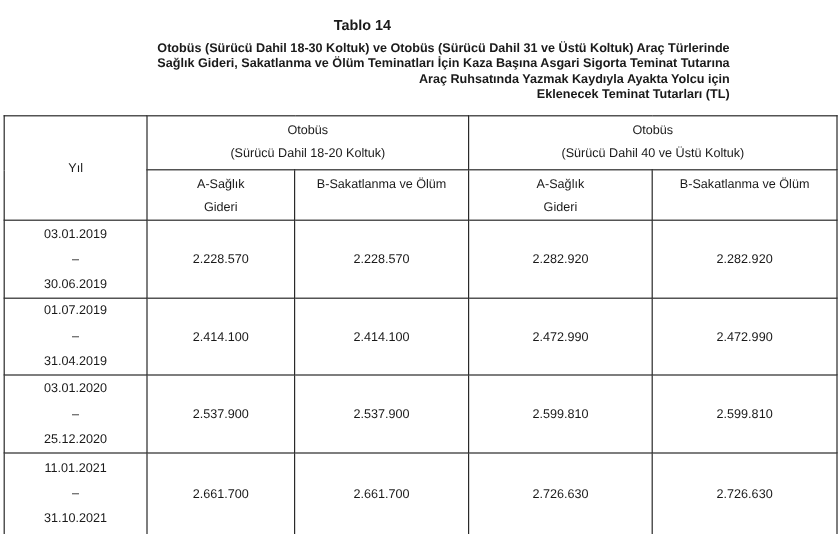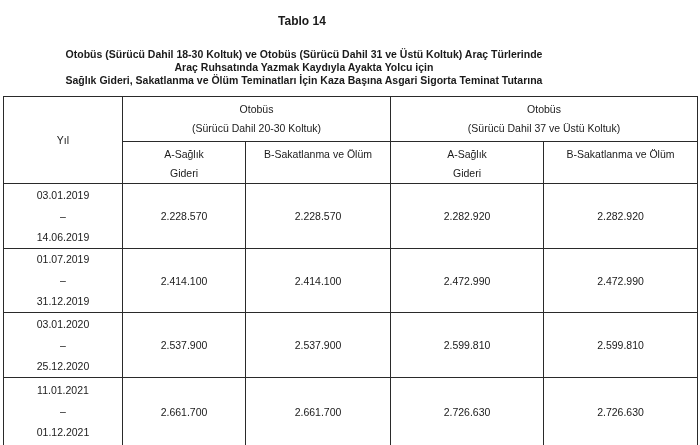--- a/index.html
+++ b/index.html
@@ -6,22 +6,22 @@
   body {
     width: 700px; height: 445px; overflow: hidden; position: relative;
     font-family: "Liberation Sans", "DejaVu Sans", sans-serif;
     color: #1a1a1a;
   }
   .doc-title {
     position: absolute; left: 0; top: 14px; width: 604px;
     text-align: center; font-weight: bold; font-size: 12px;
   }
   .doc-heading {
-    position: absolute; left: 0; top: 48px; width: 608px;
-    text-align: center; font-weight: bold; font-size: 10.5px; line-height: 13px;
+    position: absolute; left: 0; top: 34px; width: 608px;
+    text-align: right; font-weight: bold; font-size: 10.5px; line-height: 13px;
   }
   table.grid {
     position: absolute; left: 3px; top: 96px;
     width: 694px; height: 347px;
     border-collapse: collapse; table-layout: fixed;
     font-size: 10.5px;
   }
   table.grid td {
     border: 1.3px solid #2a2a2a;
     text-align: center; vertical-align: middle; padding: 0;
@@ -32,47 +32,48 @@
   .date-line { line-height: 21px; }
   .dash { line-height: 21px; }
 </style>
 </head>
 <body>
 
 <div class="doc-title">Tablo 14</div>
 
 <div class="doc-heading">
   <div>Otobüs (Sürücü Dahil 18-30 Koltuk) ve Otobüs (Sürücü Dahil 31 ve Üstü Koltuk) Araç Türlerinde</div>
+  <div>Sağlık Gideri, Sakatlanma ve Ölüm Teminatları İçin Kaza Başına Asgari Sigorta Teminat Tutarına</div>
   <div>Araç Ruhsatında Yazmak Kaydıyla Ayakta Yolcu için</div>
-  <div>Sağlık Gideri, Sakatlanma ve Ölüm Teminatları İçin Kaza Başına Asgari Sigorta Teminat Tutarına</div>
+  <div>Eklenecek Teminat Tutarları (TL)</div>
 </div>
 
 <table class="grid">
   <colgroup>
     <col style="width:119px">
     <col style="width:123px">
     <col style="width:145px">
     <col style="width:153px">
     <col style="width:154px">
   </colgroup>
   <tbody>
       <tr style="height:45px">
     <td rowspan="2">
       <span>Yıl</span>
     </td>
     <td colspan="2">
       <div class="stack">
         <span class="hdr-line">Otobüs</span>
-        <span class="hdr-line">(Sürücü Dahil 20-30 Koltuk)</span>
+        <span class="hdr-line">(Sürücü Dahil 18-20 Koltuk)</span>
       </div>
     </td>
     <td colspan="2">
       <div class="stack">
         <span class="hdr-line">Otobüs</span>
-        <span class="hdr-line">(Sürücü Dahil 37 ve Üstü Koltuk)</span>
+        <span class="hdr-line">(Sürücü Dahil 40 ve Üstü Koltuk)</span>
       </div>
     </td>
   </tr>
   <tr style="height:39px">
     <td class="sub-cell">
       <div class="stack">
         <span class="hdr-line">A-Sağlık</span>
         <span class="hdr-line">Gideri</span>
       </div>
     </td>
@@ -92,35 +93,35 @@
         <span class="hdr-line">B-Sakatlanma ve Ölüm</span>
       </div>
     </td>
   </tr>
 
   <tr style="height:65px">
     <td>
       <div class="stack">
         <span class="date-line">03.01.2019</span>
         <span class="dash">–</span>
-        <span class="date-line">14.06.2019</span>
+        <span class="date-line">30.06.2019</span>
       </div>
     </td>
     <td>2.228.570</td>
     <td>2.228.570</td>
     <td>2.282.920</td>
     <td>2.282.920</td>
   </tr>
 
   <tr style="height:47px">
     <td>
       <div class="stack">
         <span class="date-line">01.07.2019</span>
         <span class="dash">–</span>
-        <span class="date-line">31.12.2019</span>
+        <span class="date-line">31.04.2019</span>
       </div>
     </td>
     <td>2.414.100</td>
     <td>2.414.100</td>
     <td>2.472.990</td>
     <td>2.472.990</td>
   </tr>
 
   <tr style="height:65px">
     <td>
@@ -134,21 +135,21 @@
     <td>2.537.900</td>
     <td>2.599.810</td>
     <td>2.599.810</td>
   </tr>
 
   <tr style="height:68px">
     <td>
       <div class="stack">
         <span class="date-line">11.01.2021</span>
         <span class="dash">–</span>
-        <span class="date-line">01.12.2021</span>
+        <span class="date-line">31.10.2021</span>
       </div>
     </td>
     <td>2.661.700</td>
     <td>2.661.700</td>
     <td>2.726.630</td>
     <td>2.726.630</td>
   </tr>
 </tbody>
   </table>
 

